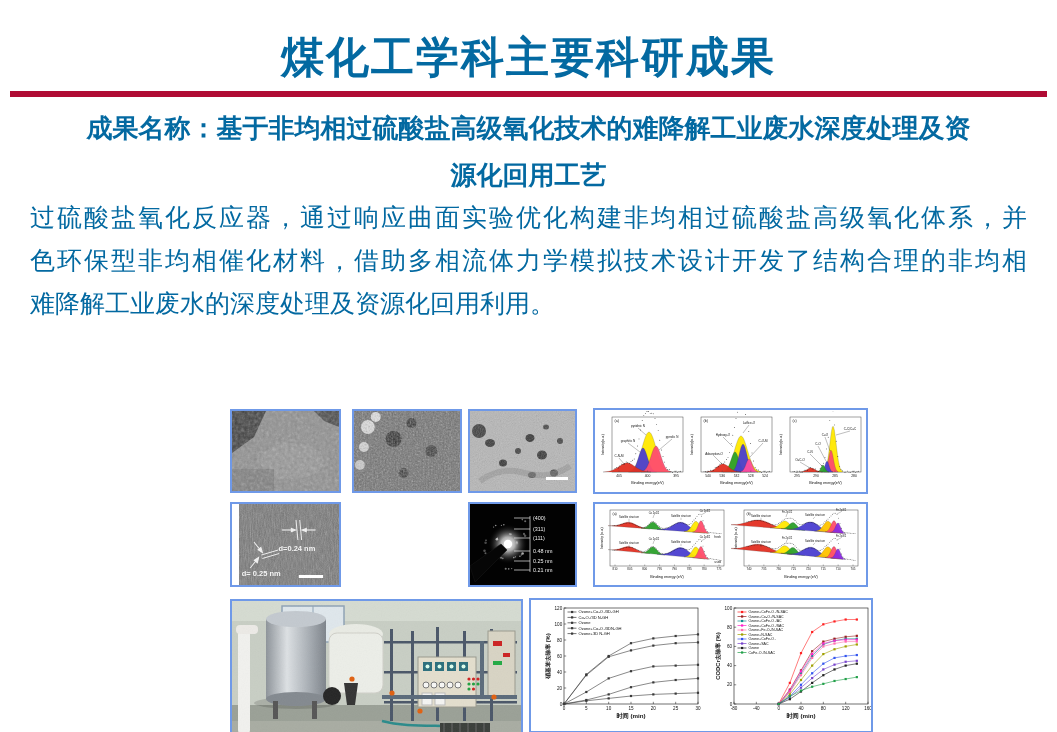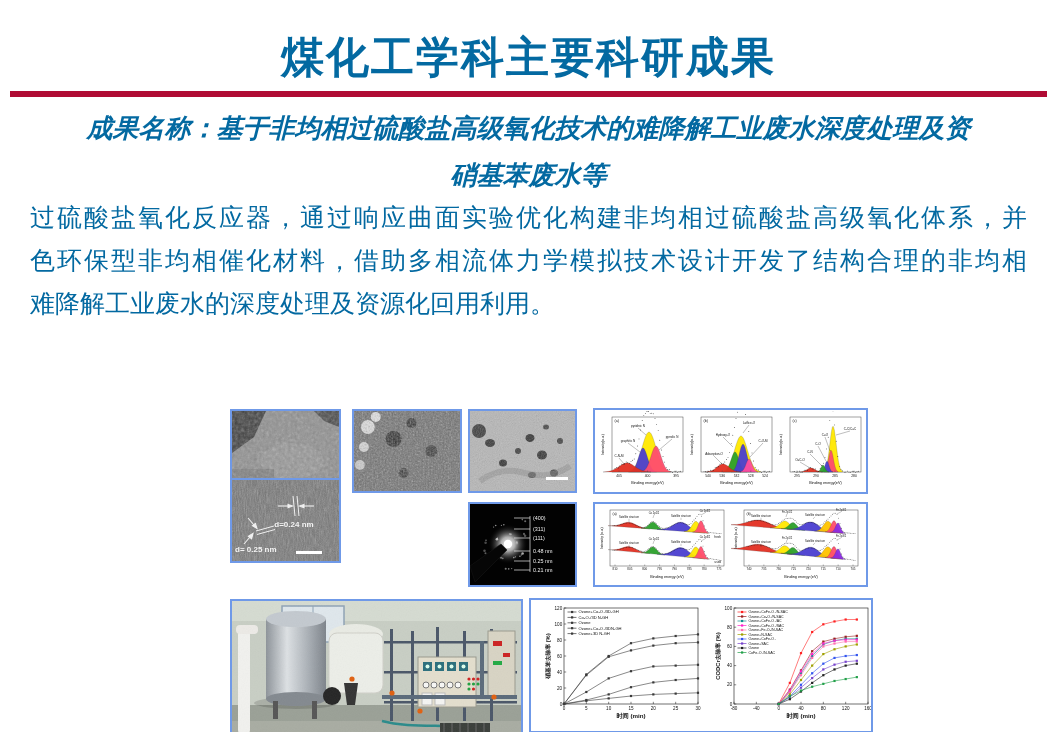--- a/index.html
+++ b/index.html
@@ -3,55 +3,55 @@
 <meta charset="utf-8">
 <style>
   html,body{margin:0;padding:0;background:#fff;}
   .slide{position:relative;width:1057px;height:732px;background:#ffffff;overflow:hidden;
          font-family:"Liberation Sans",sans-serif;color:#0369a1;margin-top:15px;}
   .main-title{position:absolute;top:14px;left:0;width:100%;text-align:center;
               font-size:43px;font-weight:bold;letter-spacing:2px;
               font-family:"Liberation Sans",sans-serif;}
   .title-rule{position:absolute;top:76px;left:10px;width:1037px;height:6px;background:#b00c34;}
   .result-name{position:absolute;top:90px;left:40px;width:977px;font-size:26px;font-weight:bold;
-               line-height:47px;text-align:center;font-style:italic;}
+               line-height:47px;text-align:center;}
   .body-text{position:absolute;top:181px;left:30px;width:997px;font-size:25px;
              font-family:"Liberation Serif",serif;}
   .body-line{height:43px;line-height:43px;text-align:justify;text-align-last:justify;white-space:nowrap;overflow:visible;}
   .body-line.first{text-indent:50px;}
   .body-line.last{text-align-last:left;}
   .fig{position:absolute;box-sizing:border-box;border:2px solid #6f99e8;background:#fff;overflow:hidden;}
   .fig svg{display:block;width:100%;height:100%;}
   #m1{left:230px;top:394px;width:111px;height:84px;}
   #m2{left:352px;top:394px;width:110px;height:84px;}
   #m3{left:468px;top:394px;width:109px;height:84px;}
   #xps1{left:593px;top:393px;width:275px;height:86px;display:flex;align-items:center;justify-content:space-between;padding:1px 2px;}
   #xps1 svg{width:89px;height:80px;}
-  #m4{left:230px;top:463px;width:111px;height:85px;}
+  #m4{left:230px;top:487px;width:111px;height:85px;padding-left:7px;}
   #m5{left:352px;top:487px;width:110px;height:85px;}
   #m6{left:468px;top:487px;width:109px;height:85px;}
   #xps2{left:593px;top:487px;width:275px;height:85px;display:flex;align-items:center;justify-content:space-between;padding:1px 2px;}
   #xps2 svg{width:133px;height:79px;}
   #photo{left:230px;top:584px;width:293px;height:138px;}
   #charts{left:529px;top:583px;width:344px;height:135px;}
   #charts svg{position:absolute;top:1px;width:168px;height:131px;}
   #chartL{left:6px;}
   #chartR{left:174px;}
 </style>
 </head>
 <body>
 
 <div class="slide">
 
   <div class="main-title">煤化工学科主要科研成果</div>
   <div class="title-rule"></div>
 
   <div class="result-name">
     <div>成果名称：基于非均相过硫酸盐高级氧化技术的难降解工业废水深度处理及资</div>
-    <div>硝基苯废水等</div>
+    <div>源化回用工艺</div>
   </div>
 
   <div class="body-text">
     <div class="body-line">过硫酸盐氧化反应器，通过响应曲面实验优化构建非均相过硫酸盐高级氧化体系，并</div>
     <div class="body-line">色环保型非均相催化材料，借助多相流体力学模拟技术设计开发了结构合理的非均相</div>
     <div class="body-line last">难降解工业废水的深度处理及资源化回用利用。</div>
   </div>
 
   <svg width="0" height="0" style="position:absolute">
     <defs>

